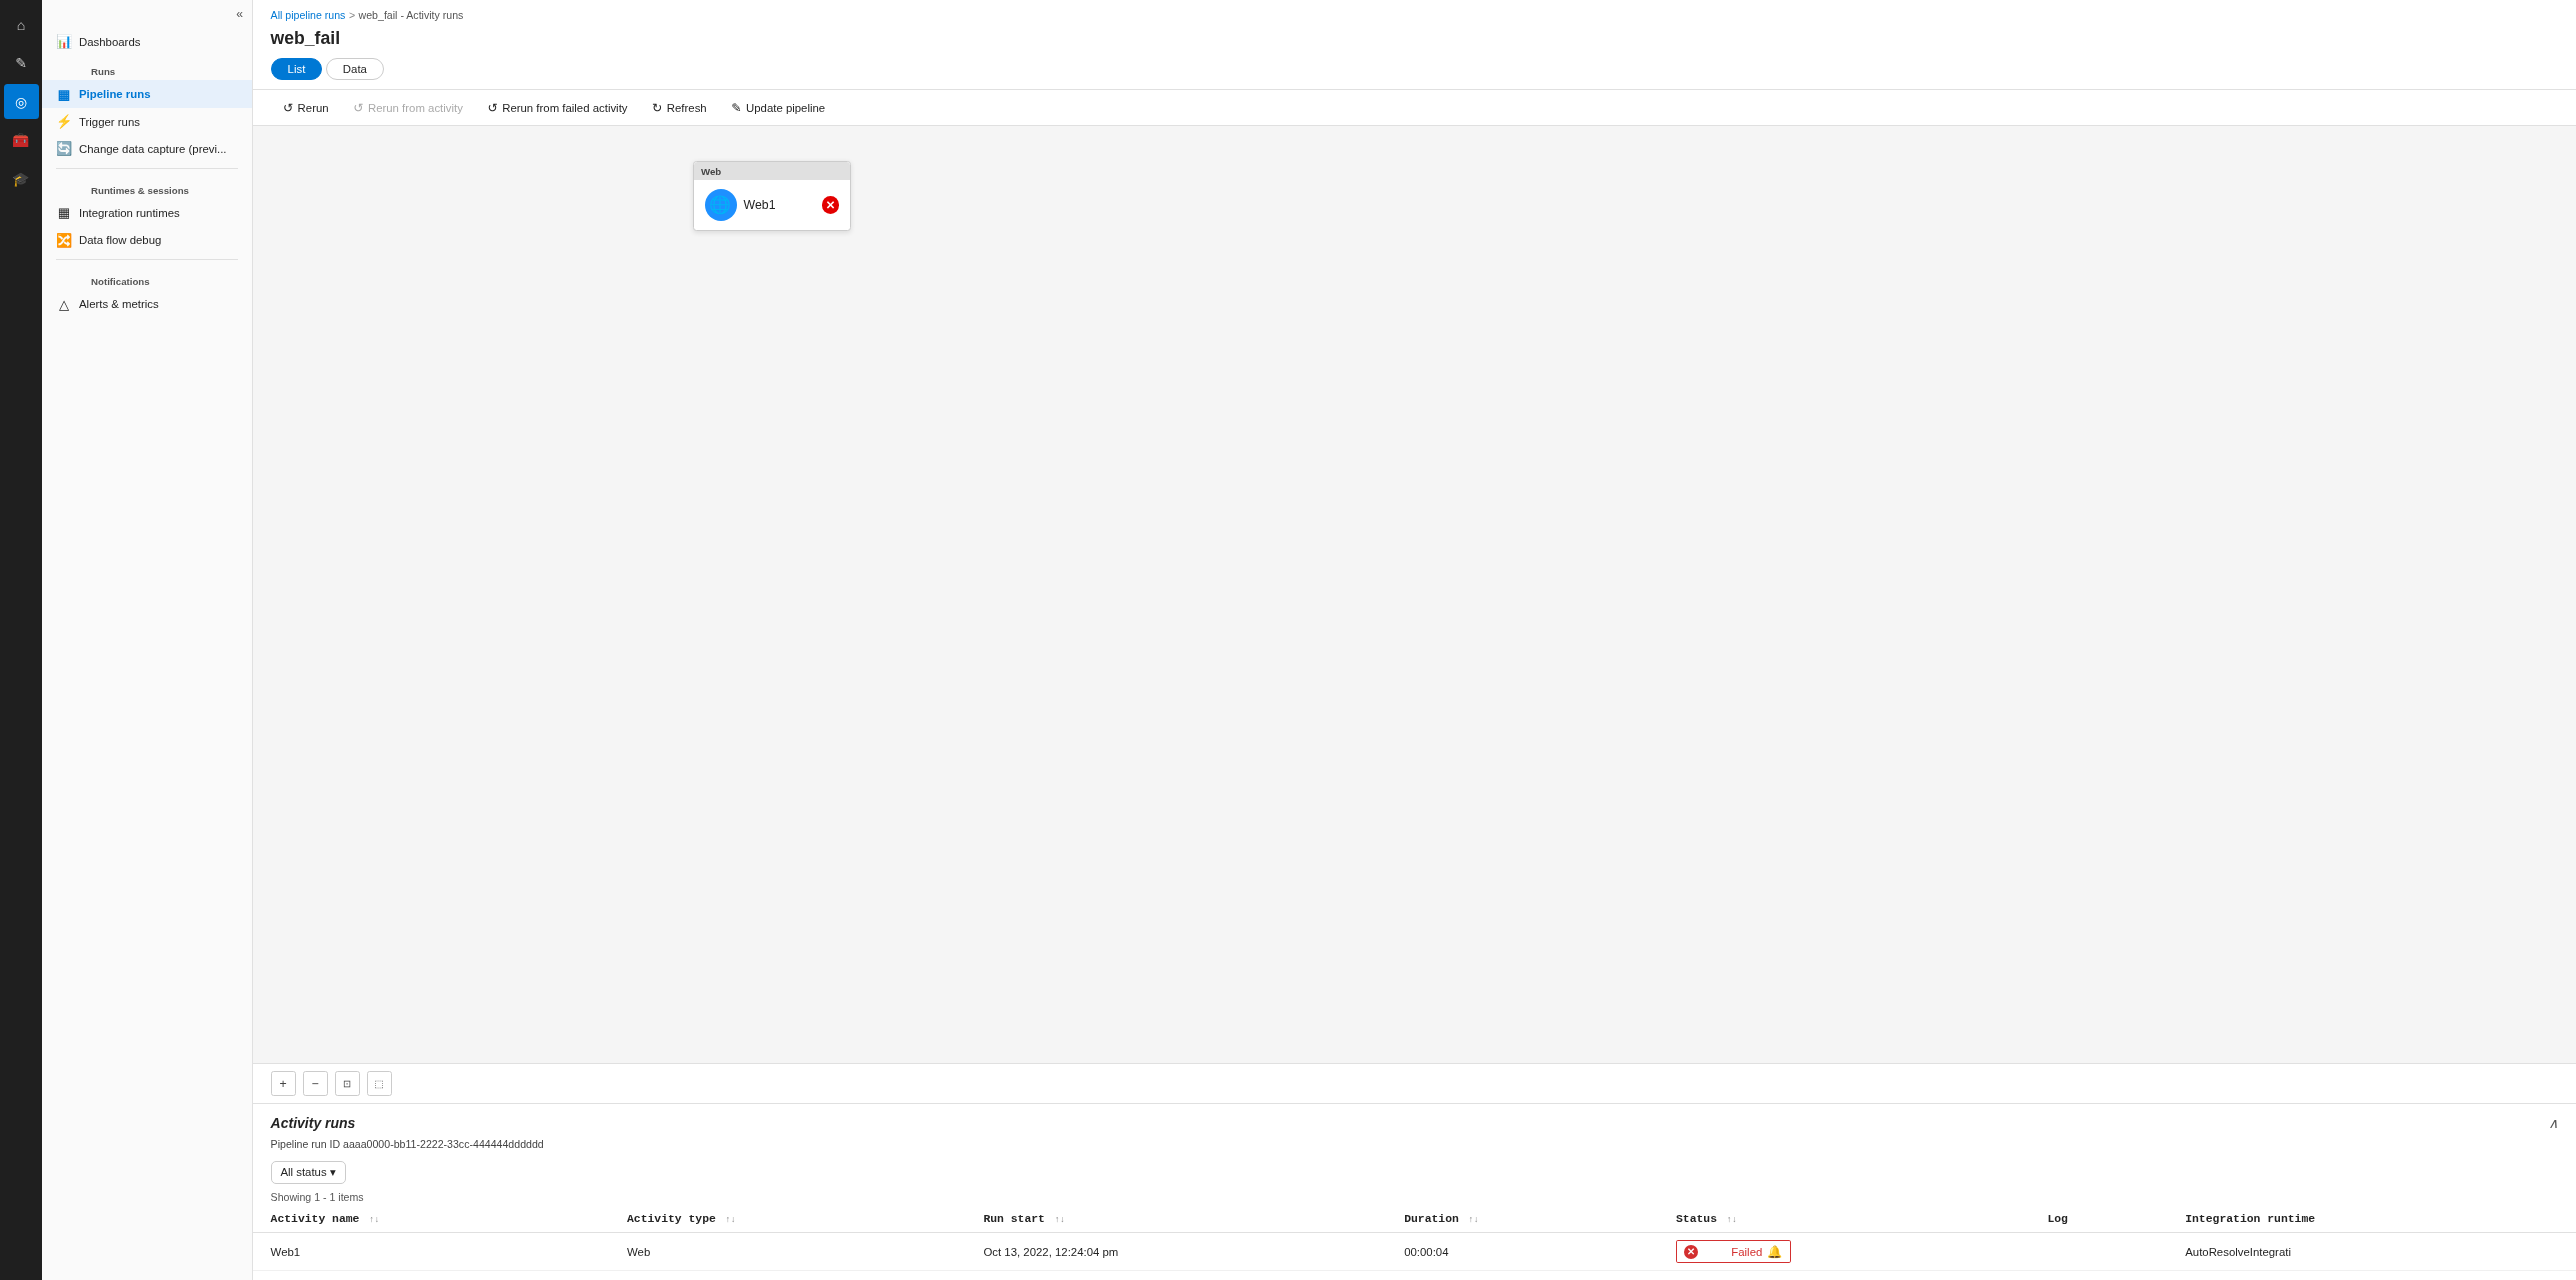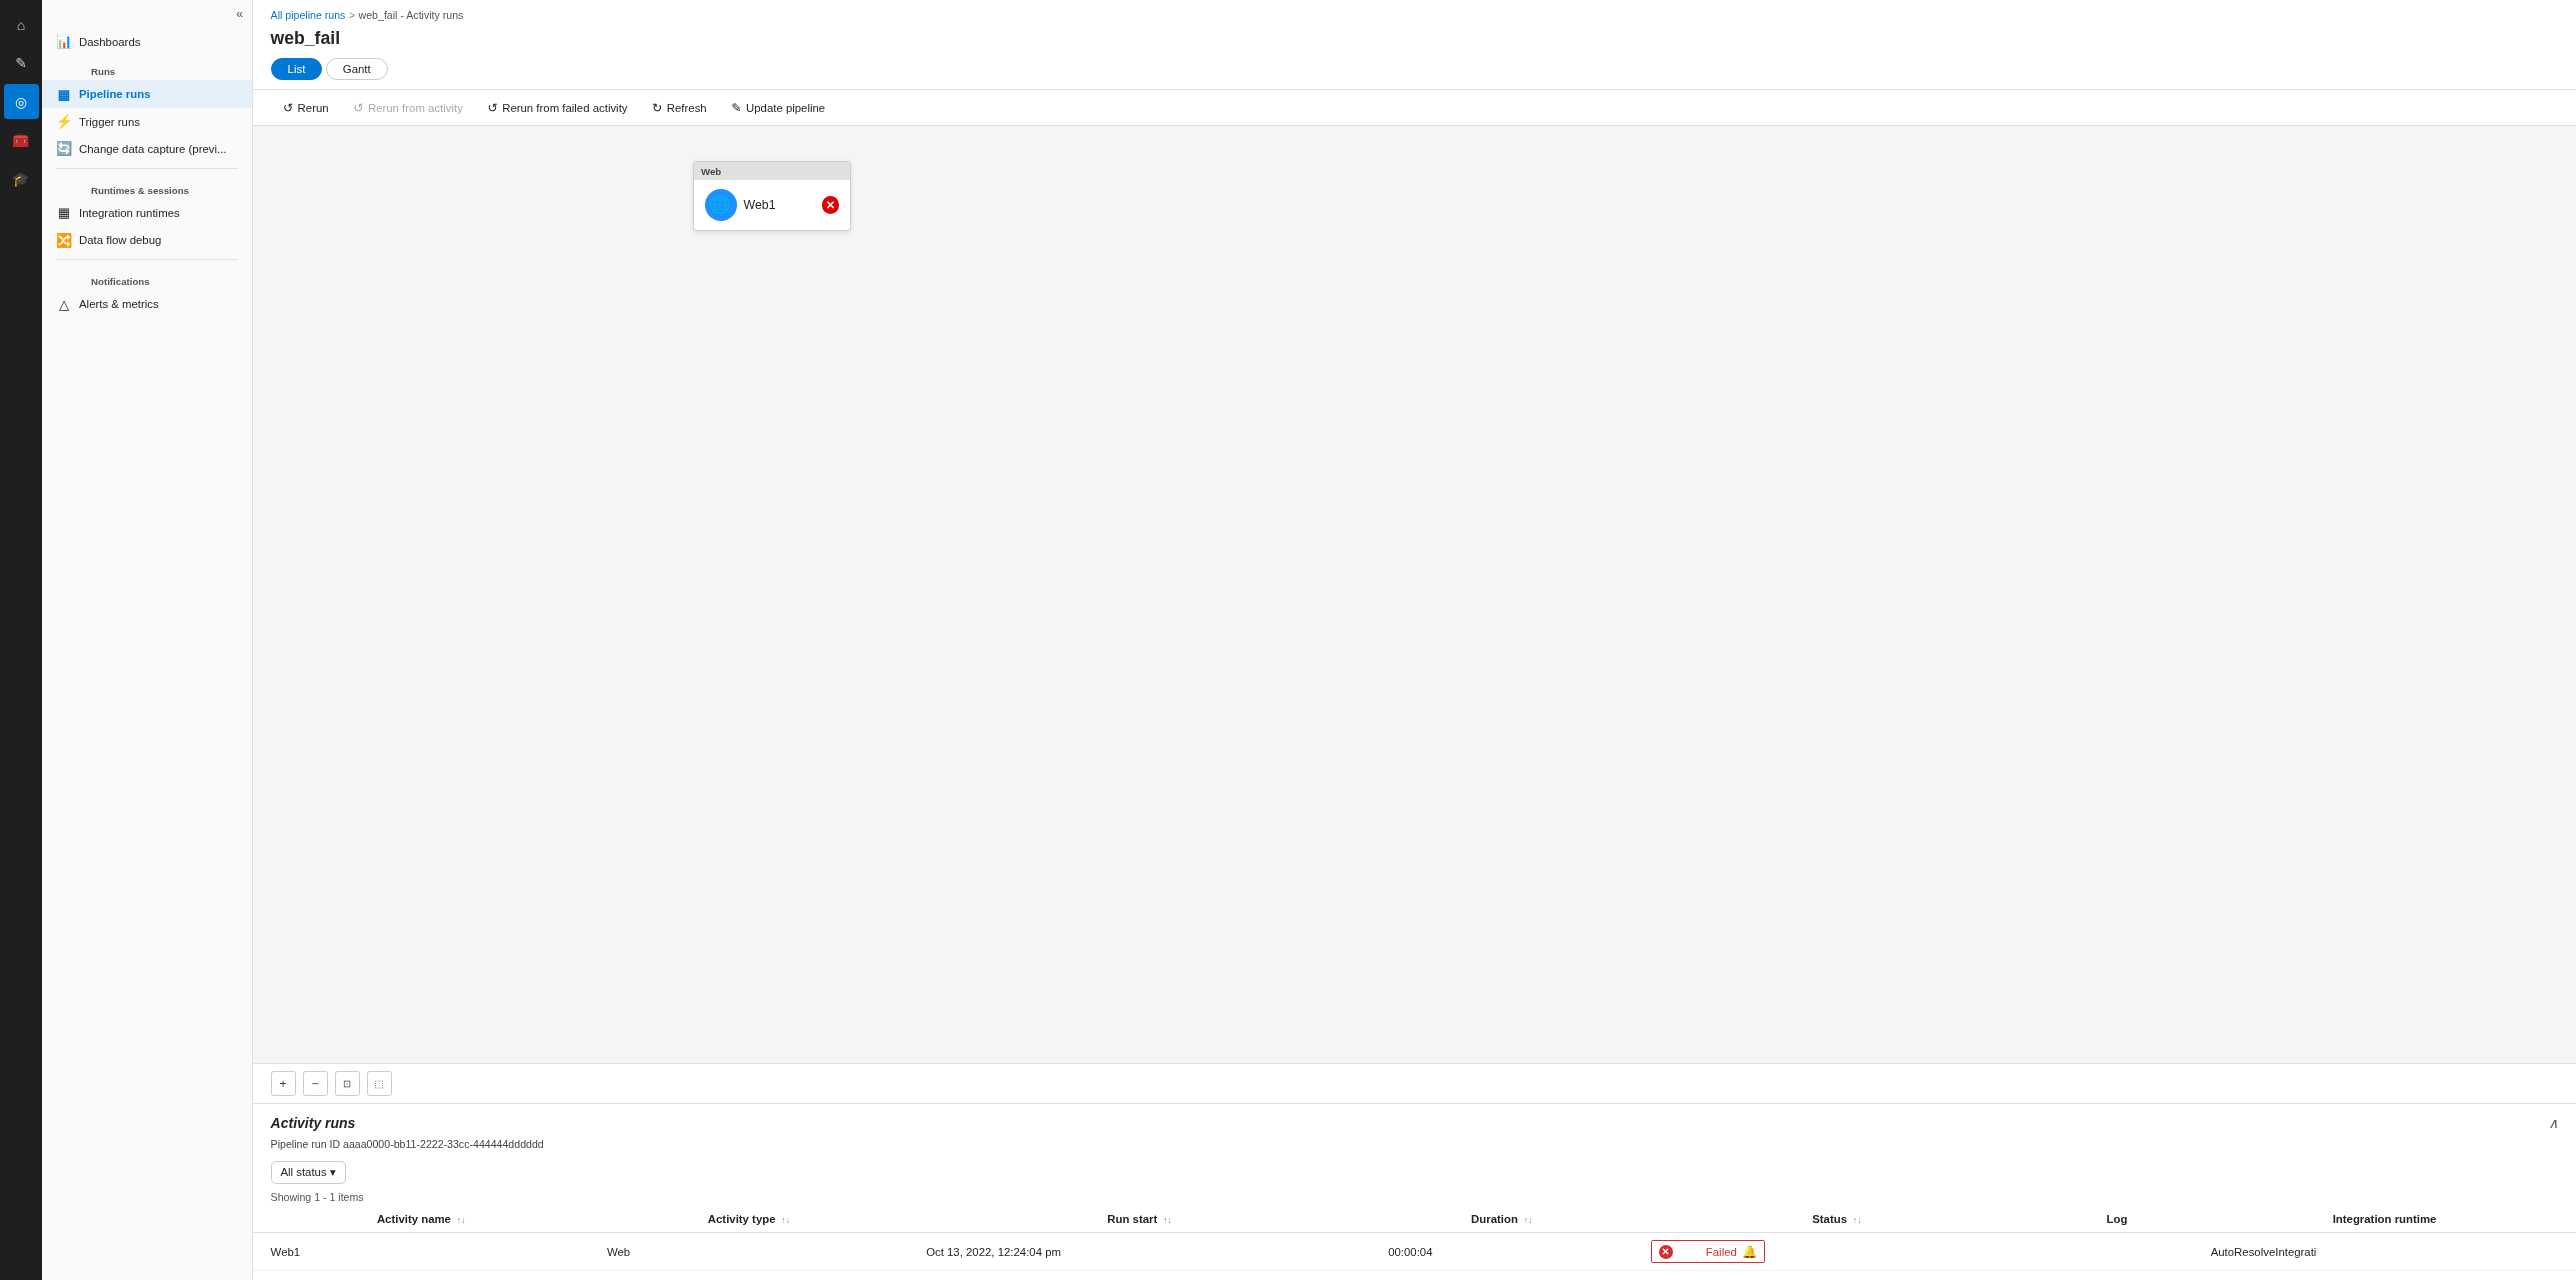--- a/index.html
+++ b/index.html
@@ -289,26 +289,27 @@
     .table-wrap {
       overflow-x: auto;
       padding: 0 0 8.8px 0;
     }
     table {
       width: 100%;
       border-collapse: collapse;
       font-size: 11.4px;
     }
     th {
-      text-align: center;
+      text-align: left;
       padding: 7px 17.6px;
       color: #242424;
       font-weight: 600;
       border-bottom: 0.9px solid #e0e0e0;
       white-space: nowrap;
+      font-family: Liberation Mono, monospace;
     }
     td {
       padding: 7px 17.6px;
       border-bottom: 0.9px solid #f0f0f0;
       white-space: nowrap;
     }
     .sort-icon {
       font-size: 8.8px;
       color: #888;
       margin-left: 2.6px;
@@ -412,21 +413,21 @@
   <div class="breadcrumb">
     <a>All pipeline runs</a>
     <span class="breadcrumb-sep">&gt;</span>
     <span>web_fail - Activity runs</span>
   </div>
 
   <div class="page-title">web_fail</div>
 
   <div class="tab-bar">
     <button class="tab-btn active">List</button>
-    <button class="tab-btn">Gantt</button>
+    <button class="tab-btn">Data</button>
   </div>
 
   <div class="toolbar">
     <button class="toolbar-btn">
       <span class="toolbar-btn-icon">↺</span>
       <span>Rerun</span>
     </button>
     <button class="toolbar-btn disabled">
       <span class="toolbar-btn-icon">↺</span>
       <span>Rerun from activity</span>

